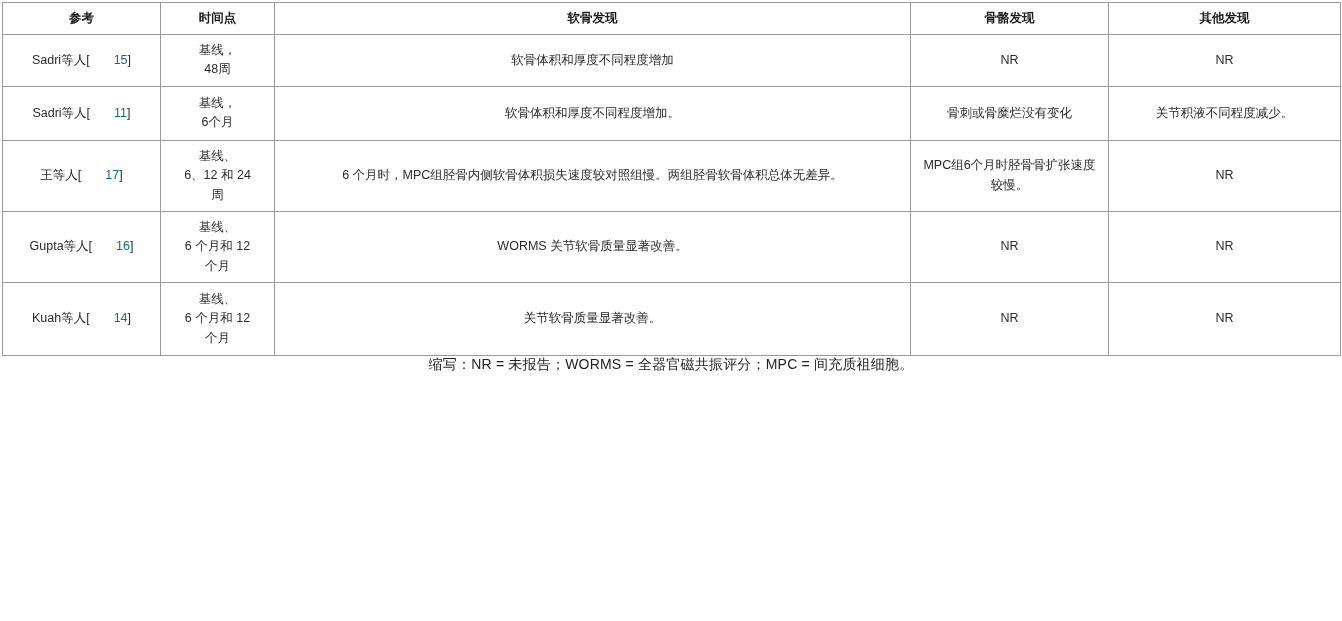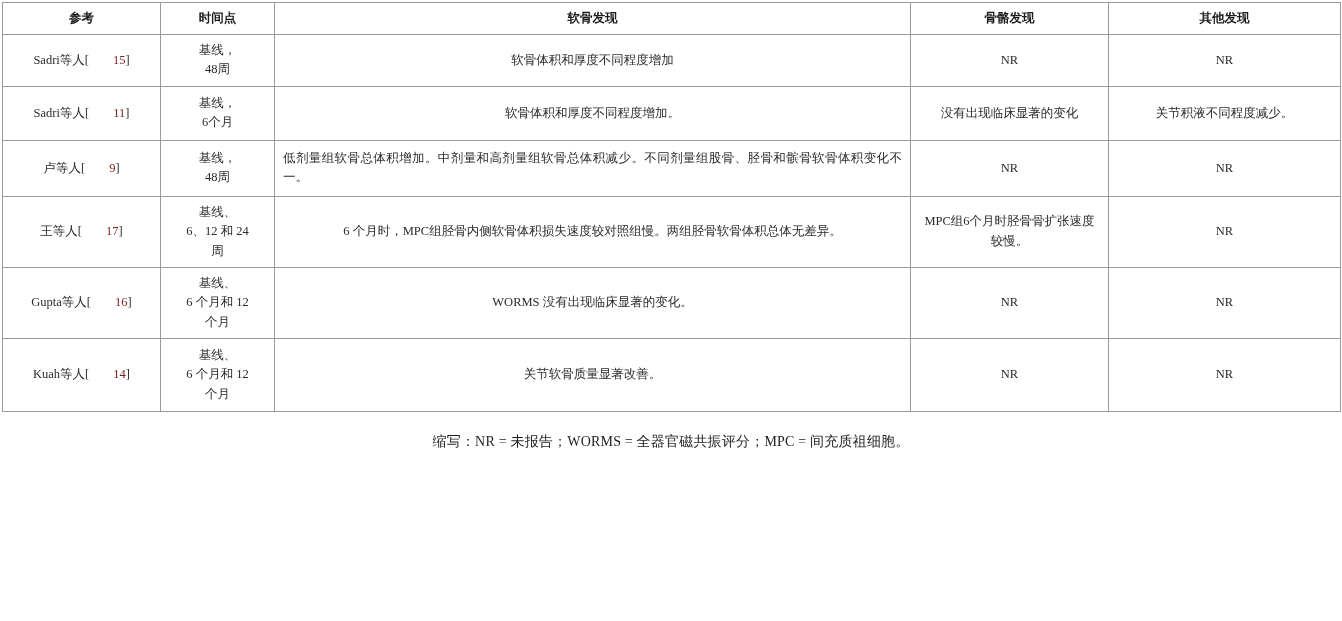--- a/index.html
+++ b/index.html
@@ -11,21 +11,20 @@
     width: 1342px;
     height: 621px;
     font-family: "Liberation Sans", sans-serif;
     color: #222222;
     -webkit-font-smoothing: antialiased;
   }
   .page {
     width: 1342px;
     box-sizing: border-box;
     padding: 2px 0 0 0;
-    font-family: Liberation Serif, serif;
   }
   table.findings-table {
     border-collapse: collapse;
     table-layout: fixed;
     width: 1338px;
     margin: 0 2px;
   }
   table.findings-table th,
   table.findings-table td {
     border: 1px solid #9a9a9a;
@@ -51,41 +50,40 @@
     font-size: 12.5px;
   }
   td.cell-cartilage {
     text-align: center;
   }
   td.cell-cartilage.justify {
     text-align: justify;
     text-justify: inter-ideograph;
   }
   .ref-link {
-    color: #7f1d1d;
+    color: #0f766e;
     margin-left: 24px;
   }
   .col-ref { width: 158px; }
   .col-time { width: 114px; }
   .col-cart { width: 636px; }
   .col-bone { width: 198px; }
   .col-other { width: 232px; }
 
   .row-h-1 { height: 51px; }
   .row-h-2 { height: 54px; }
   .row-h-3 { height: 56px; }
   .row-h-4 { height: 54px; }
   .row-h-5 { height: 53px; }
   .row-h-6 { height: 55px; }
   .row-h-7 { height: 68px; }
   .row-h-8 { height: 70px; }
   .row-h-9 { height: 73px; }
 
   .footnote {
-    margin-top: 21px;
     text-align: center;
     font-size: 14px;
     color: #1f1f1f;
     letter-spacing: 0.2px;
   }
 </style>
 </head>
 <body>
 
 <div class="page">
@@ -116,52 +114,44 @@
         <td class="cell-cartilage">软骨体积和厚度不同程度增加</td>
         <td class="cell-bone">NR</td>
         <td class="cell-other">NR</td>
       </tr>
 
       <tr class="row-h-2">
         <td class="cell-ref"><span>Sadri等人[</span><span class="ref-link">11</span><span>]</span></td>
         <td class="cell-time" style="white-space:pre-line">基线，
 6个月</td>
         <td class="cell-cartilage">软骨体积和厚度不同程度增加。</td>
-        <td class="cell-bone">没有出现临床显著的变化</td>
+        <td class="cell-bone">骨刺或骨糜烂没有变化</td>
         <td class="cell-other">关节积液不同程度减少。</td>
       </tr>
 
-      <tr class="row-h-3">
-        <td class="cell-ref"><span>卢等人[</span><span class="ref-link">9</span><span>]</span></td>
-        <td class="cell-time" style="white-space:pre-line">基线，
-48周</td>
-        <td class="cell-cartilage justify">低剂量组软骨总体积增加。中剂量和高剂量组软骨总体积减少。不同剂量组股骨、胫骨和髌骨软骨体积变化不一。</td>
-        <td class="cell-bone">NR</td>
-        <td class="cell-other">NR</td>
-      </tr>
 
 
 
 
       <tr class="row-h-7">
         <td class="cell-ref"><span>王等人[</span><span class="ref-link">17</span><span>]</span></td>
         <td class="cell-time" style="white-space:pre-line">基线、
 6、12 和 24
 周</td>
         <td class="cell-cartilage">6 个月时，MPC组胫骨内侧软骨体积损失速度较对照组慢。两组胫骨软骨体积总体无差异。</td>
         <td class="cell-bone">MPC组6个月时胫骨骨扩张速度较慢。</td>
         <td class="cell-other">NR</td>
       </tr>
 
       <tr class="row-h-8">
         <td class="cell-ref"><span>Gupta等人[</span><span class="ref-link">16</span><span>]</span></td>
         <td class="cell-time" style="white-space:pre-line">基线、
 6 个月和 12
 个月</td>
-        <td class="cell-cartilage">WORMS 没有出现临床显著的变化。</td>
+        <td class="cell-cartilage">WORMS 关节软骨质量显著改善。</td>
         <td class="cell-bone">NR</td>
         <td class="cell-other">NR</td>
       </tr>
 
       <tr class="row-h-9">
         <td class="cell-ref"><span>Kuah等人[</span><span class="ref-link">14</span><span>]</span></td>
         <td class="cell-time" style="white-space:pre-line">基线、
 6 个月和 12
 个月</td>
         <td class="cell-cartilage">关节软骨质量显著改善。</td>

